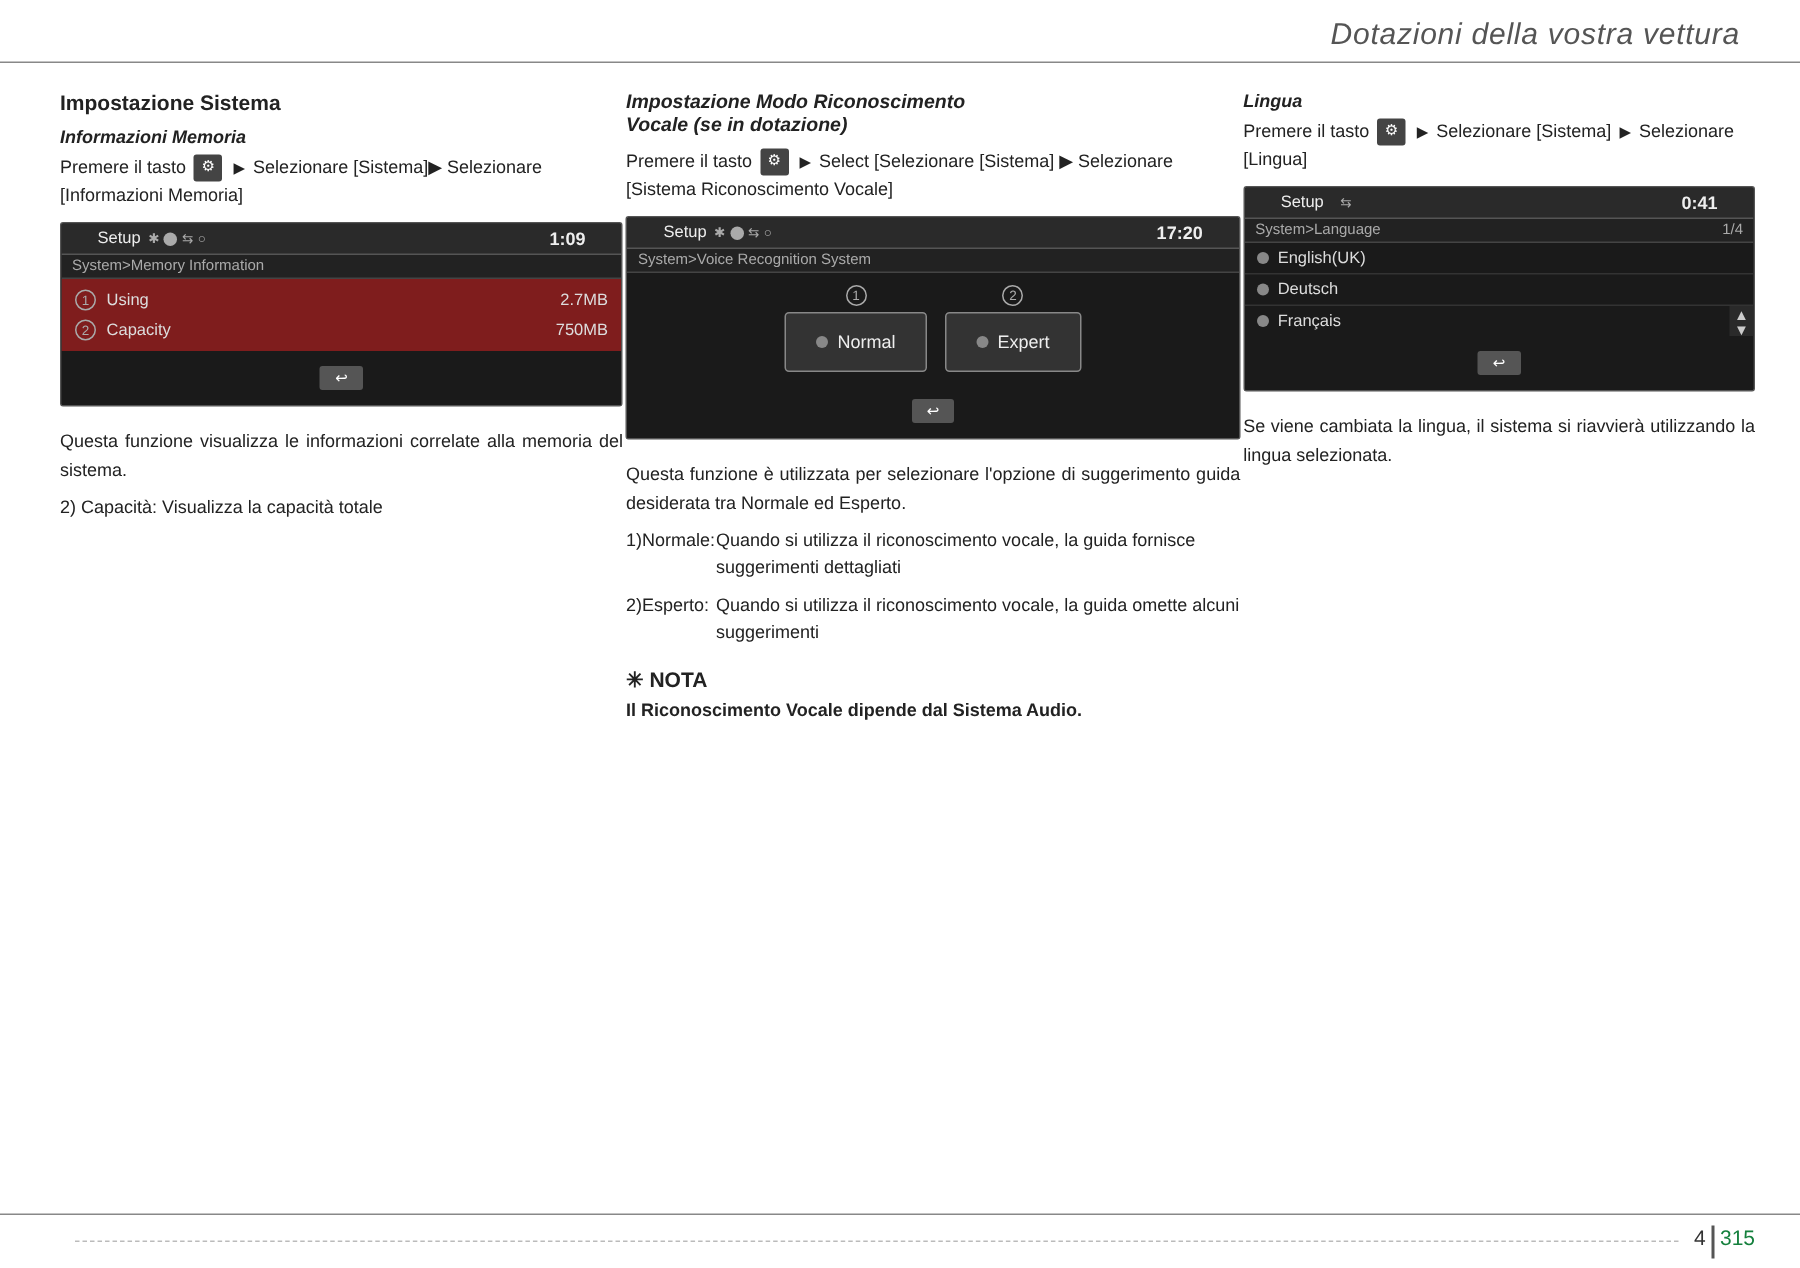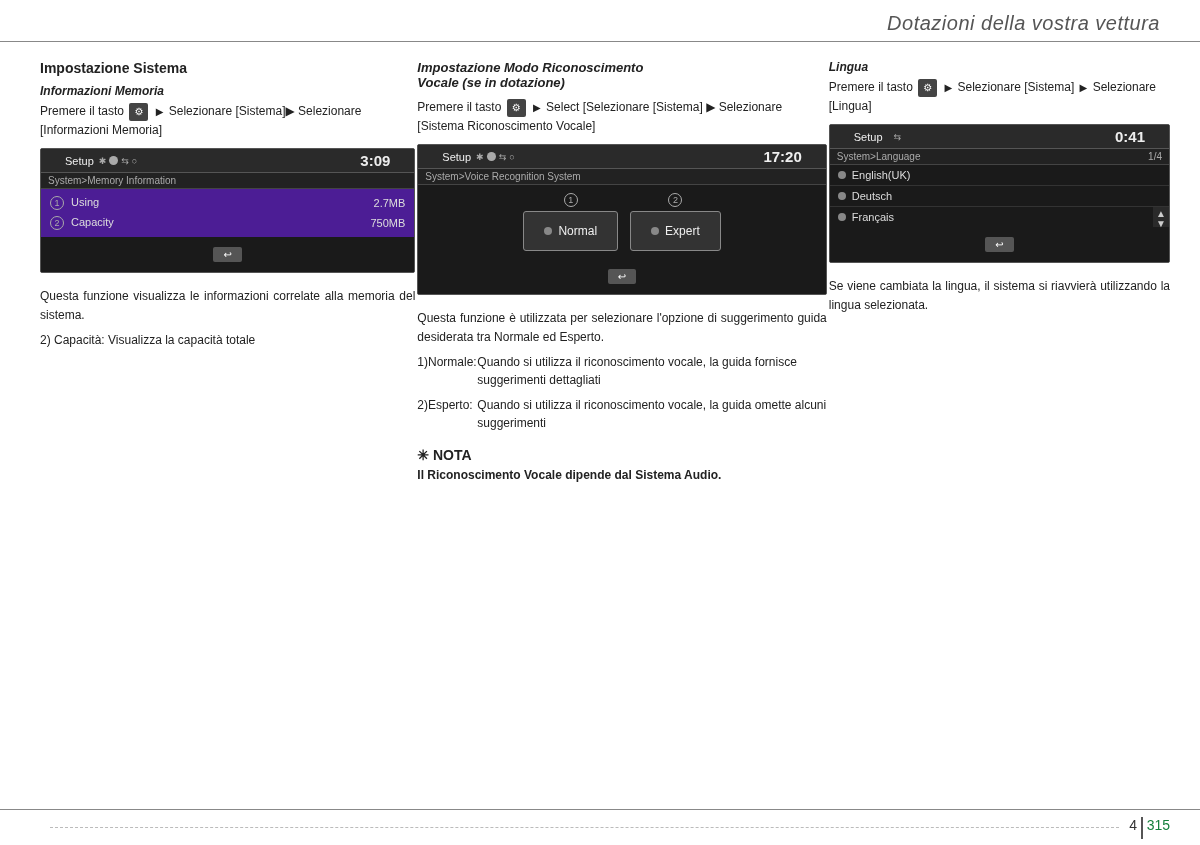--- a/index.html
+++ b/index.html
@@ -98,36 +98,36 @@
       border-bottom: 1px solid #555;
       font-size: 11px;
     }
     .setup-titlebar-left {
       display: flex;
       align-items: center;
       gap: 5px;
     }
     .setup-time {
       color: #eee;
-      font-size: 15px;
+      font-size: 12px;
       font-weight: bold;
       text-align: center;
     }
     .setup-subtitle {
       padding: 2px 7px;
       font-size: 10px;
       color: #aaa;
       background: #222;
       border-bottom: 1px solid #444;
     }
 
     
     .setup-body-memory {
       padding: 4px 7px;
-      background: #4c1d95;
+      background: #7f1d1d;
     }
     .setup-row {
       display: flex;
       justify-content: space-between;
       align-items: center;
       padding: 3px 2px;
       font-size: 11px;
       color: #ddd;
     }
     .setup-row-num {
@@ -366,21 +366,21 @@
       <div class="setup-titlebar">
         <div class="setup-titlebar-left">
           <span>Setup</span>
           <span class="setup-icons-row">
             <span class="icon-star">✱</span>
             <span class="icon-gear"></span>
             <span class="icon-arrows">⇆</span>
             <span class="icon-arrows">○</span>
           </span>
         </div>
-        <span class="setup-time">3:09</span>
+        <span class="setup-time">1:09</span>
       </div>
       <div class="setup-subtitle">System&gt;Memory Information</div>
       <div class="setup-body-memory">
         <div class="setup-row">
           <span>
             <span class="setup-row-num">1</span>
             <span>Using</span>
           </span>
           <span>2.7MB</span>
         </div>

